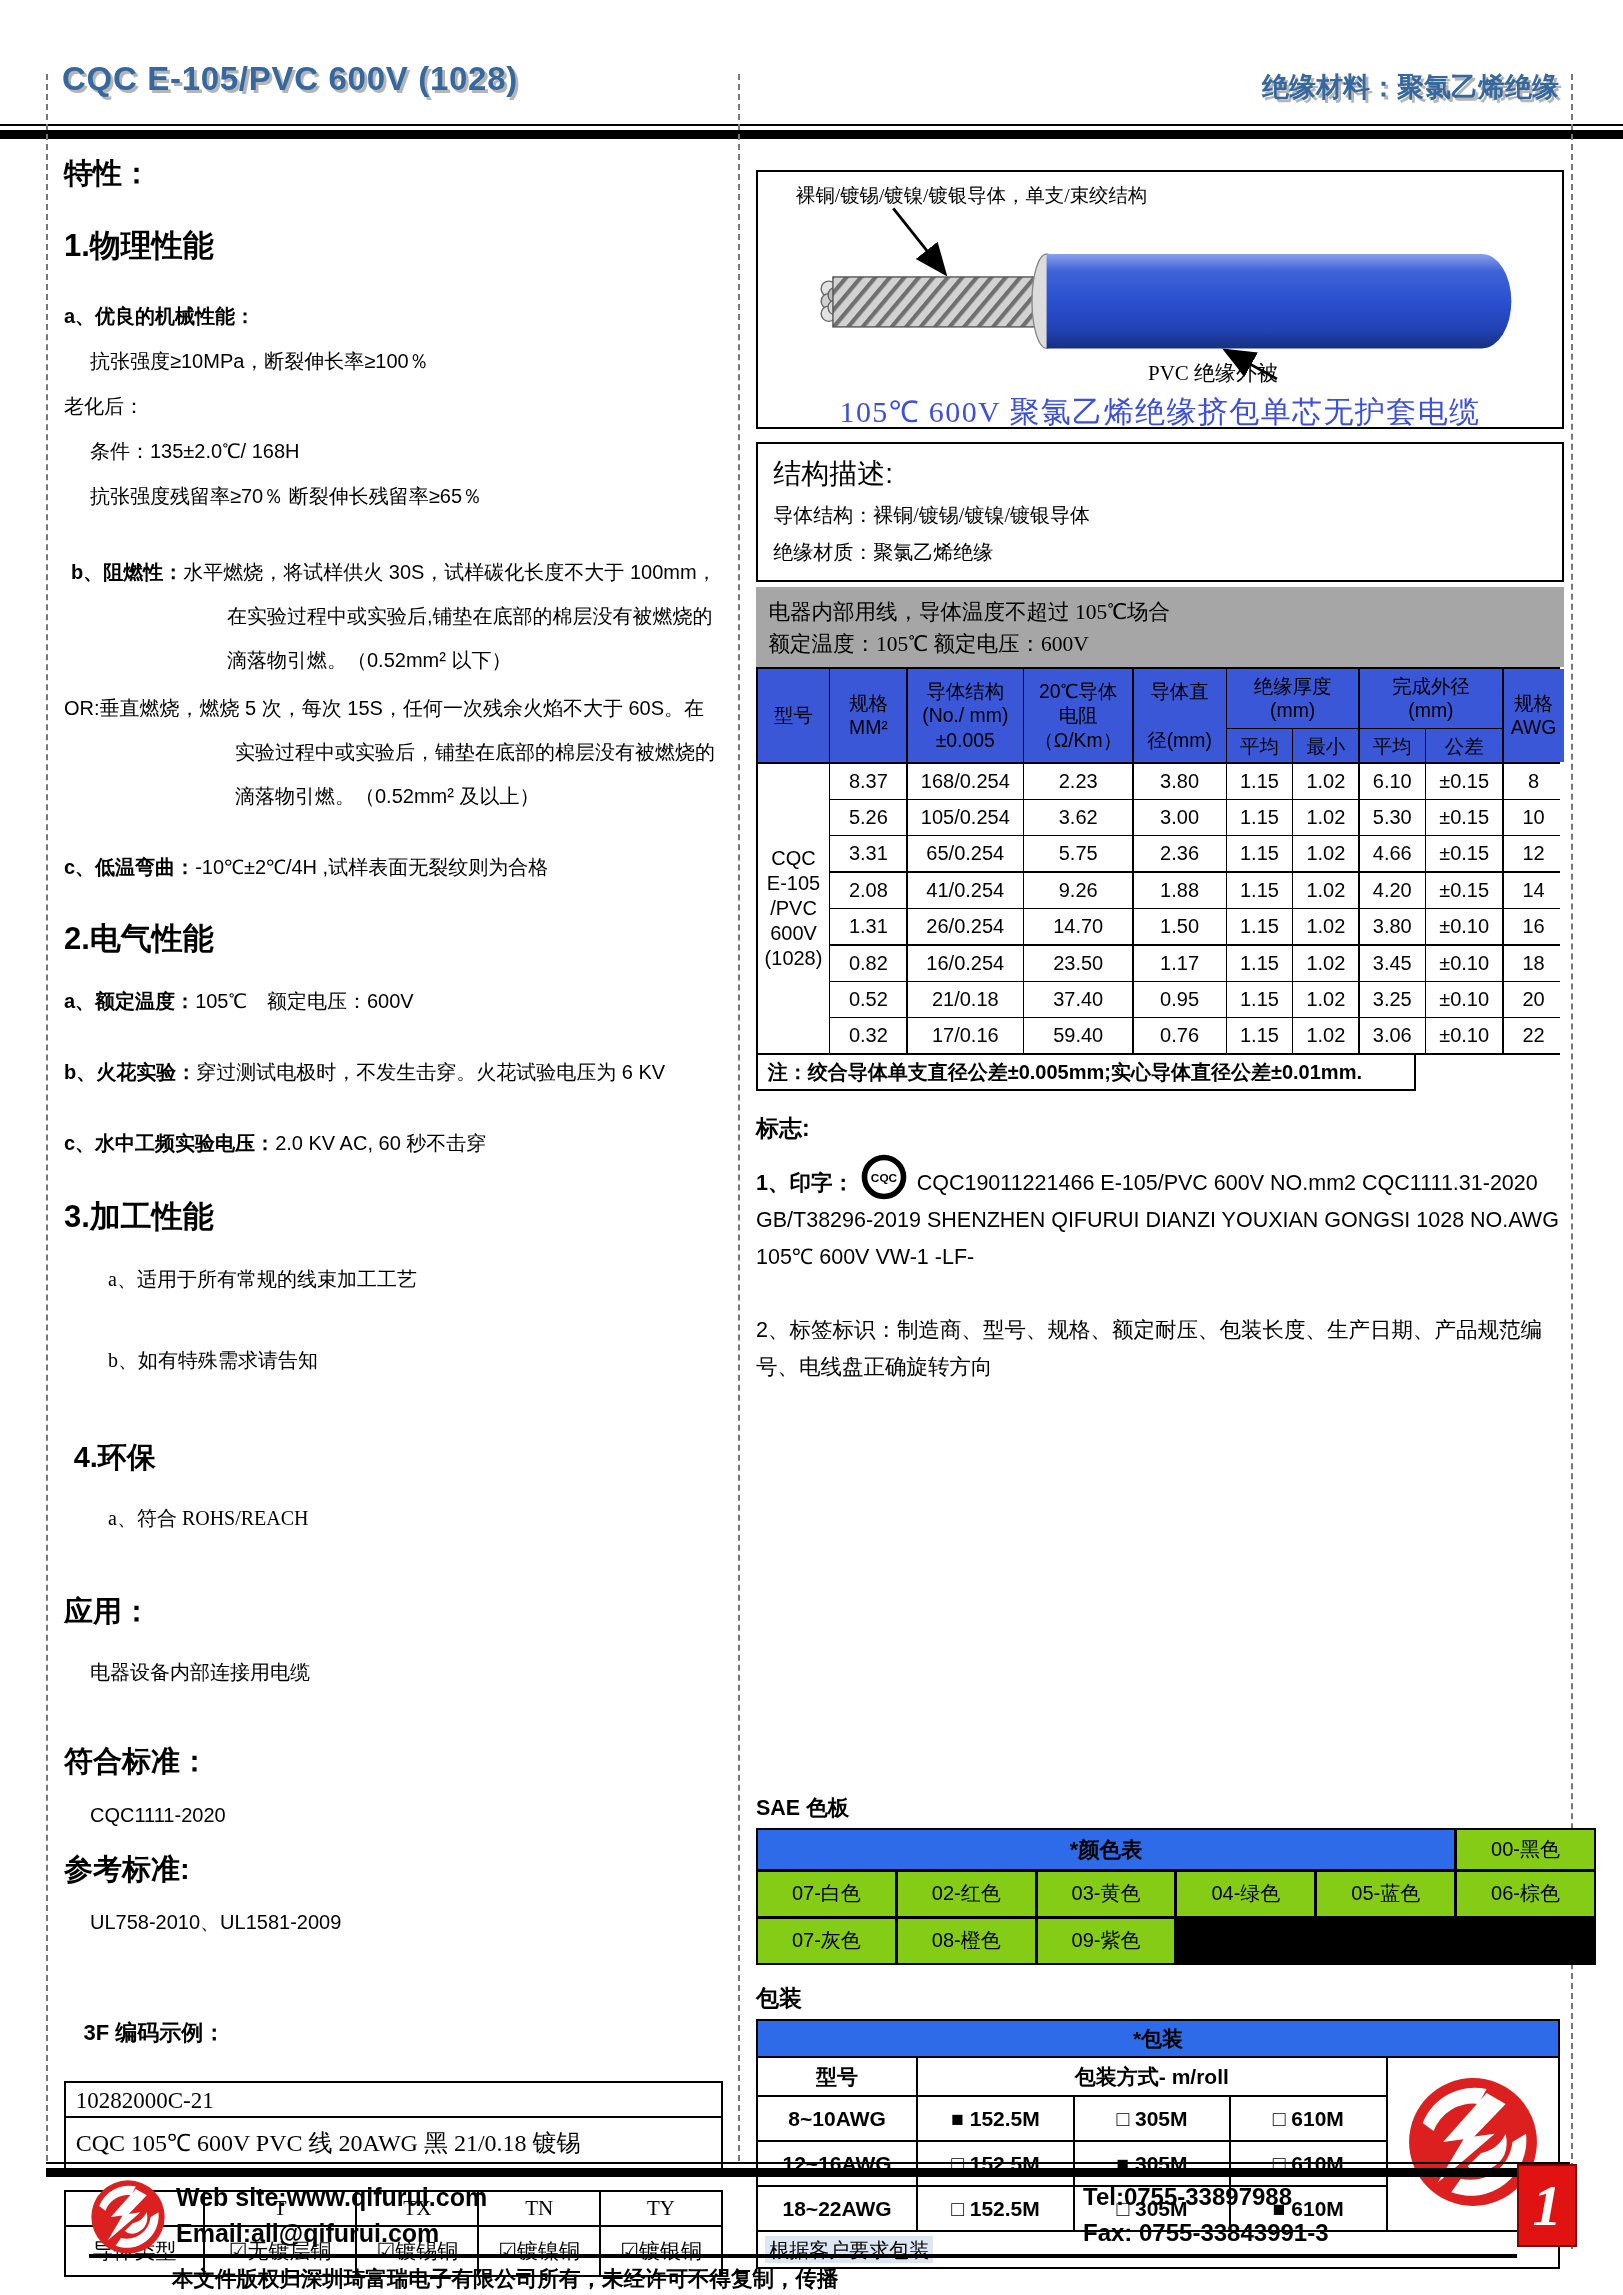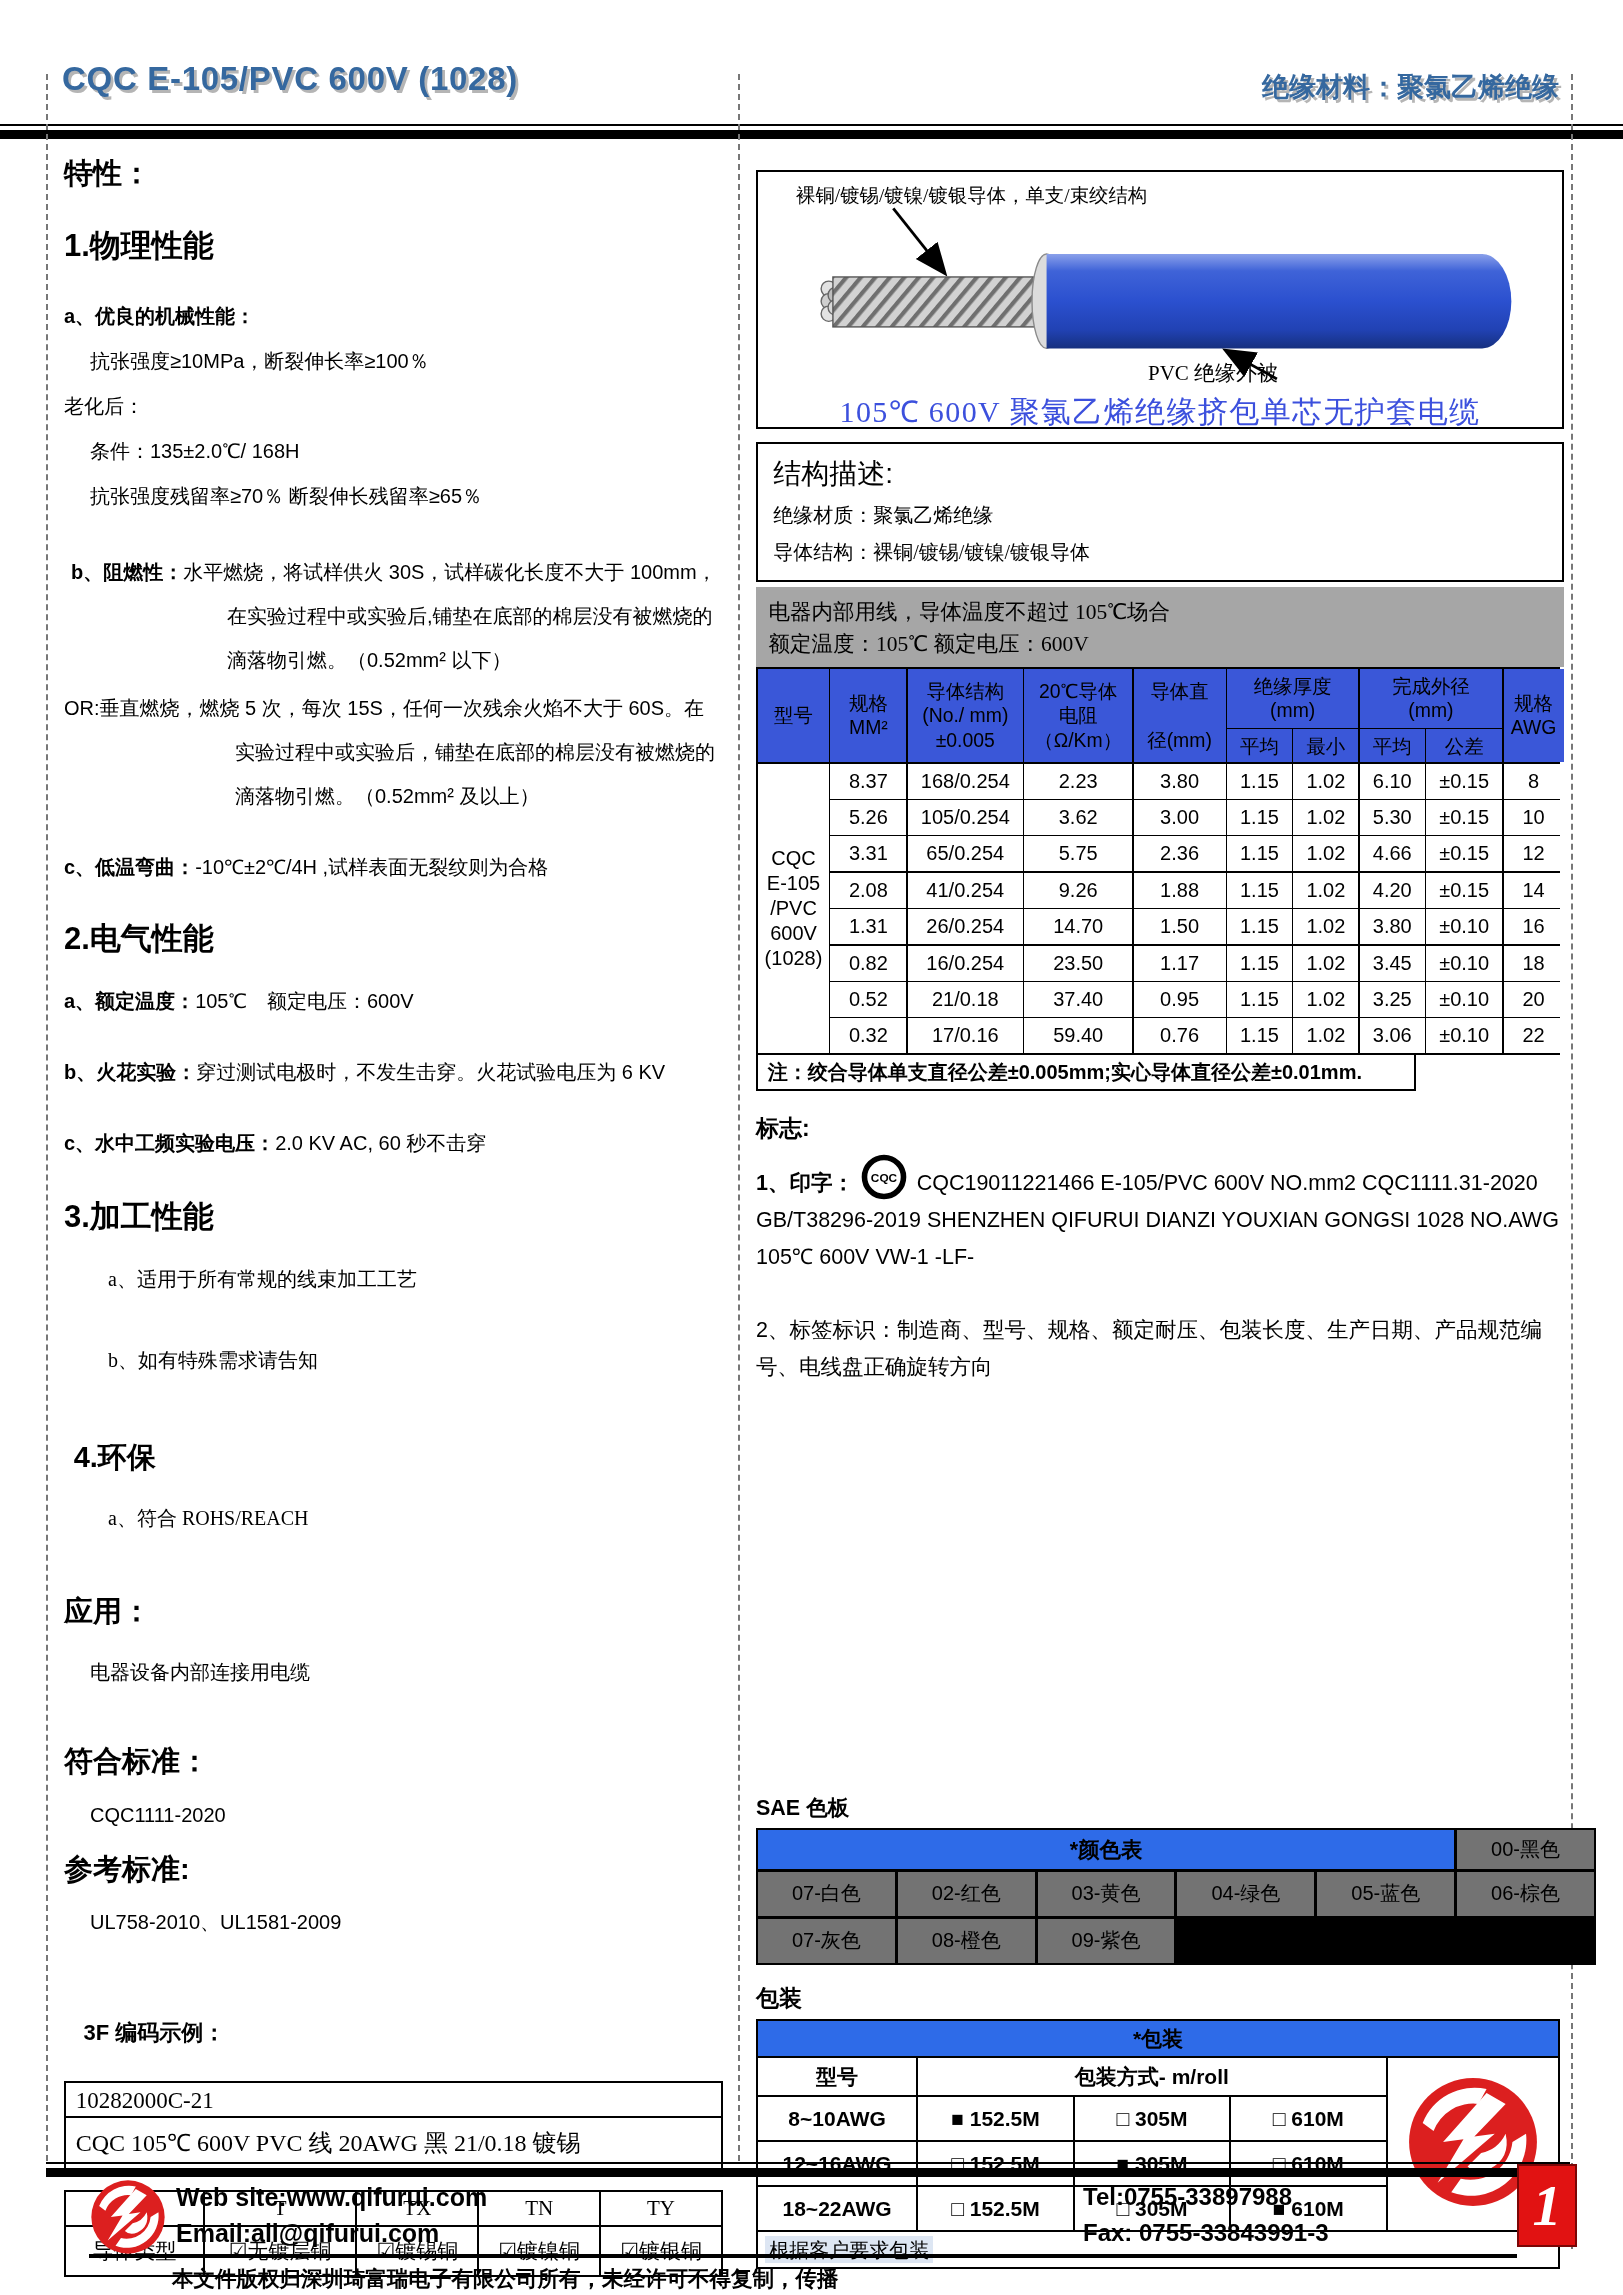--- a/index.html
+++ b/index.html
@@ -69,21 +69,21 @@
 
   .marking { margin-top:22px; }
   .marking-title { font-size:23px; font-weight:bold; }
   .marking-p1 { margin-top:9.7px; font-size:21.5px; line-height:37px; }
   .marking-p1 .lbl { font-weight:bold; }
   .cqc-badge { vertical-align:-9.7px; margin:0 9.7px 0 7px; }
   .marking-p2 { margin-top:36px; font-size:21.5px; line-height:37px; }
 
   .sae-title { margin-top:407px; font-size:21.5px; font-weight:bold; }
   .color-grid { margin-top:5.6px; width:840px; display:grid; grid-template-columns:repeat(6,1fr); grid-template-rows:39px 44px 44px; gap:3px; background:#000; border:2.1px solid #000; }
-  .color-grid > div { background:#737373; display:flex; align-items:center; justify-content:center; font-size:20px; }
+  .color-grid > div { background:#84cc16; display:flex; align-items:center; justify-content:center; font-size:20px; }
   .color-grid > .band { grid-column:1/6; background:#2e6be8; font-weight:bold; font-size:21.5px; }
 
   .pack-title { margin-top:18px; font-size:23px; font-weight:bold; }
   table.pack { margin-top:5.6px; width:804px; border-collapse:collapse; text-align:center; }
   table.pack td { border:2.1px solid #000; font-size:21px; }
   td.pack-band { background:#2e6be8; height:37px; font-weight:bold; font-size:21.5px; }
   .pack-hrow td { height:39px; font-weight:bold; }
   .pack-row td { height:45px; font-weight:bold; }
   td.pack-note { height:37px; text-align:left; font-weight:normal; padding-left:7px; }
   td.pack-note span { background:#dde6f3; font-size:20px; padding:2.8px 4.2px; }
@@ -214,22 +214,22 @@
         <ellipse cx="416" cy="186" rx="21" ry="68" fill="#dcdcdc" stroke="#8a8a8a" stroke-width="2"></ellipse>
         <path d="M416 118 H1044 A42 68 0 0 1 1044 254 H416 Z" fill="url(#blueGrad)"></path>
         <line x1="748" y1="298" x2="676" y2="258" stroke="#000" stroke-width="4" marker-end="url(#ah)"></line>
       </svg>
       <div class="cable-label2">PVC 绝缘外被</div>
       <div class="cable-title">105℃ 600V 聚氯乙烯绝缘挤包单芯无护套电缆</div>
     </div>
 
     <div class="struct-box">
       <div class="struct-title">结构描述:</div>
+      <div class="struct-line">导体结构：裸铜/镀锡/镀镍/镀银导体</div>
       <div class="struct-line">绝缘材质：聚氯乙烯绝缘</div>
-      <div class="struct-line">导体结构：裸铜/镀锡/镀镍/镀银导体</div>
     </div>
 
     <div class="gray-bar">
       <div>电器内部用线，导体温度不超过 105℃场合</div>
       <div>额定温度：105℃  额定电压：600V</div>
     </div>
 
     <div class="spec">
       <div class="h h-model">型号</div>
       <div class="h h-size">规格

